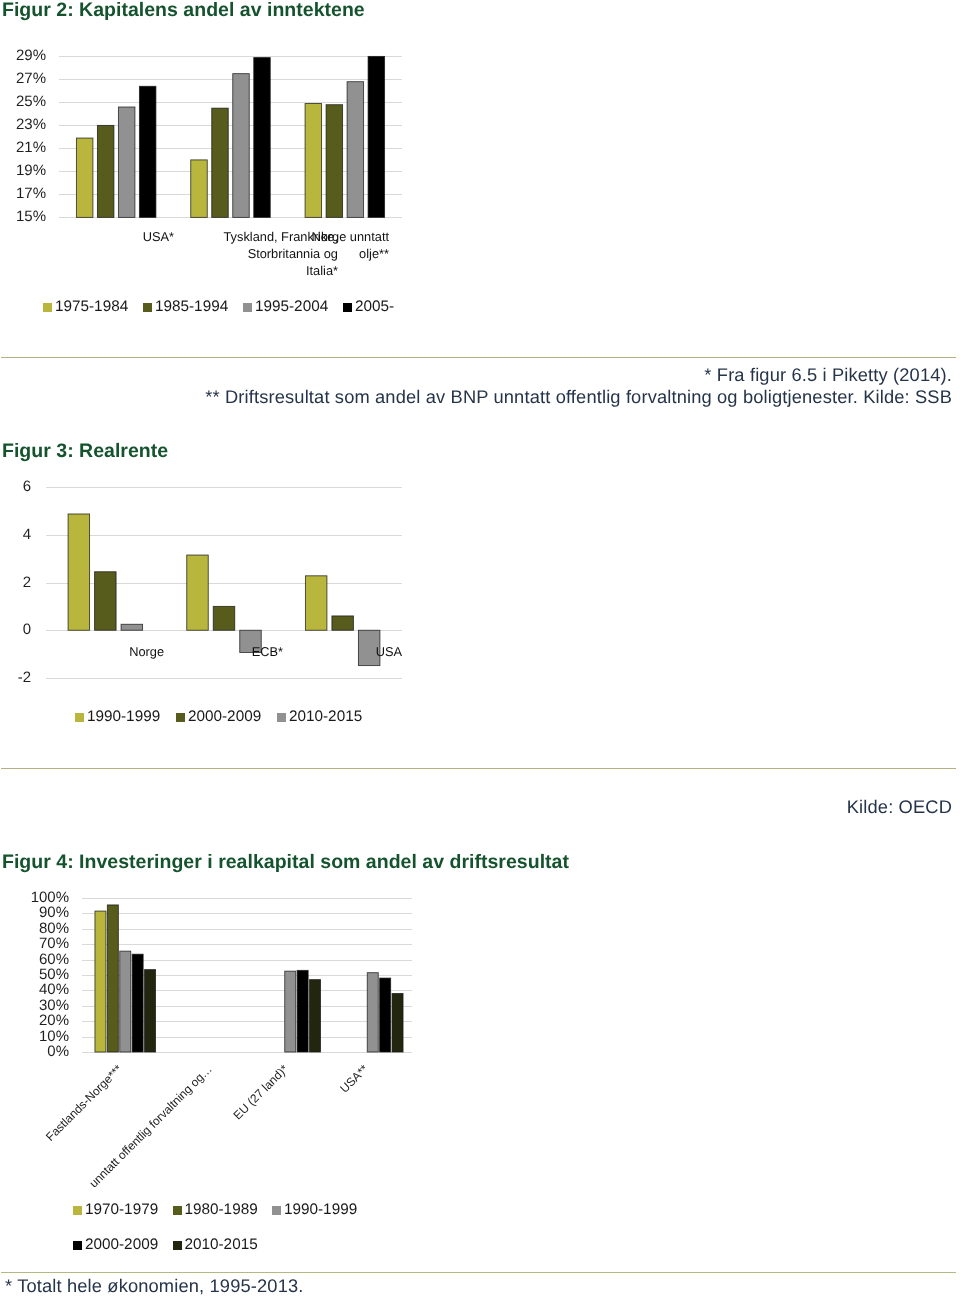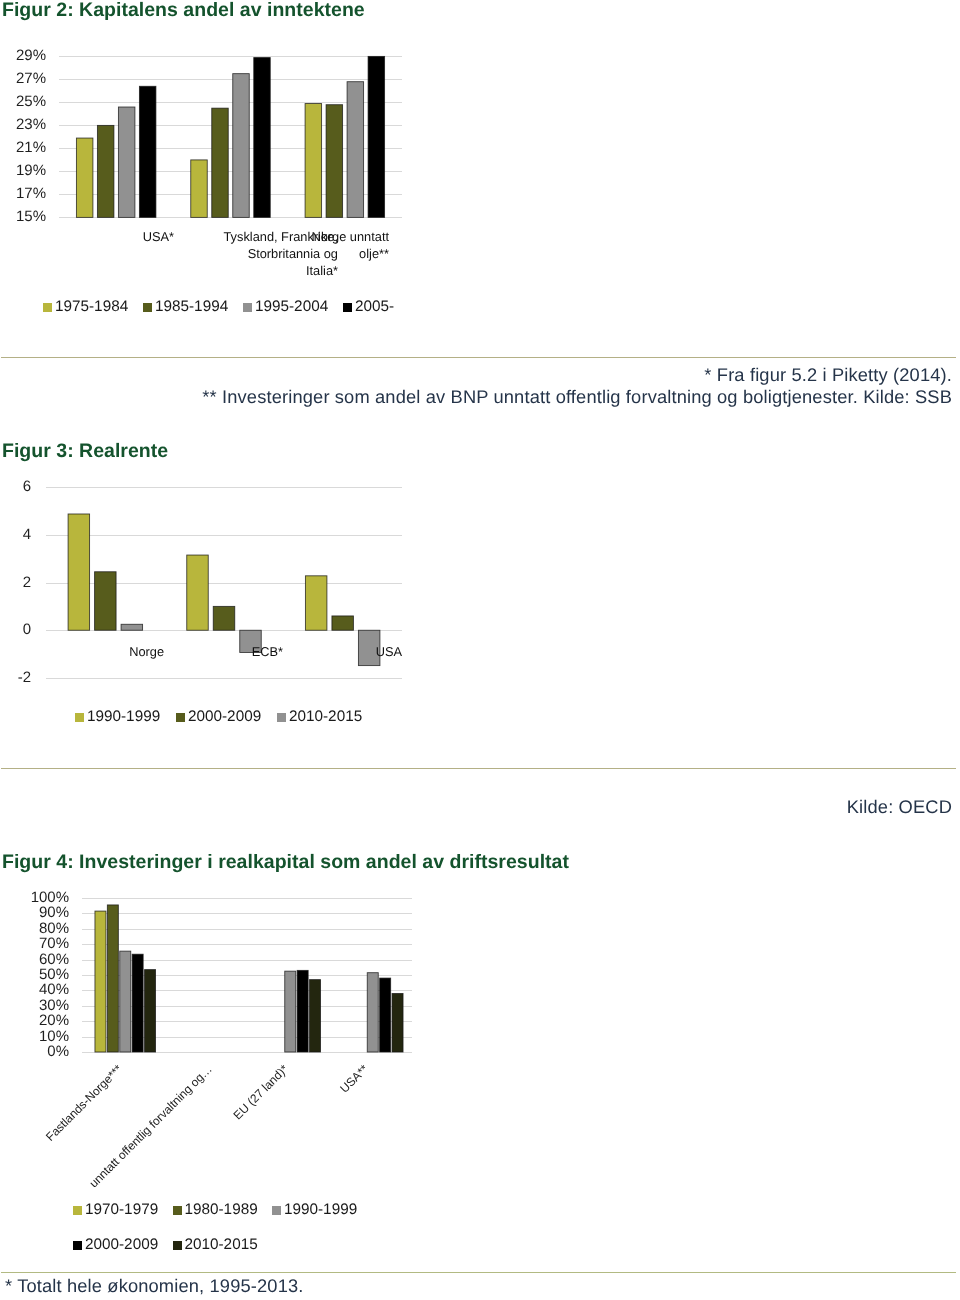--- a/index.html
+++ b/index.html
@@ -84,22 +84,22 @@
         <span>1995-2004</span>
       </div>
       <div class="item" style="position: absolute; left: 300px; top: 0px;">
         <span class="swatch" style="background: rgb(0, 0, 0);"></span>
         <span>2005-</span>
       </div>
     </div>
 
   <div class="divider" style="left:1px;top:357px;width:955px;"></div>
 
-  <div class="note abs" style="right:8px;top:364px;">* Fra figur 5.2 i Piketty (2014).</div>
-  <div class="note abs" style="right:8px;top:386px;">** Investeringer som andel av BNP unntatt offentlig forvaltning og boligtjenester. Kilde: SSB</div>
+  <div class="note abs" style="right:8px;top:364px;">* Fra figur 6.5 i Piketty (2014).</div>
+  <div class="note abs" style="right:8px;top:386px;">** Driftsresultat som andel av BNP unntatt offentlig forvaltning og boligtjenester. Kilde: SSB</div>
 
   <div class="fig-title abs" style="left:2px;top:440px;">Figur 3: Realrente</div>
 
   <div class="abs" id="chart3" style="left:0px;top:474px;width:440px;height:225px;">
       <svg width="440" height="225" viewBox="0 0 440 225" style="display:block">
         <g>
           <line x1="46" x2="402" y1="13.5" y2="13.5" stroke="#d9d9d9" stroke-width="1"></line>
           <text x="31" y="17" text-anchor="end" font-size="15" font-family="Liberation Sans, sans-serif" fill="#1f1f1f">6</text>
           <line x1="46" x2="402" y1="61.5" y2="61.5" stroke="#d9d9d9" stroke-width="1"></line>
           <text x="31" y="65" text-anchor="end" font-size="15" font-family="Liberation Sans, sans-serif" fill="#1f1f1f">4</text>

